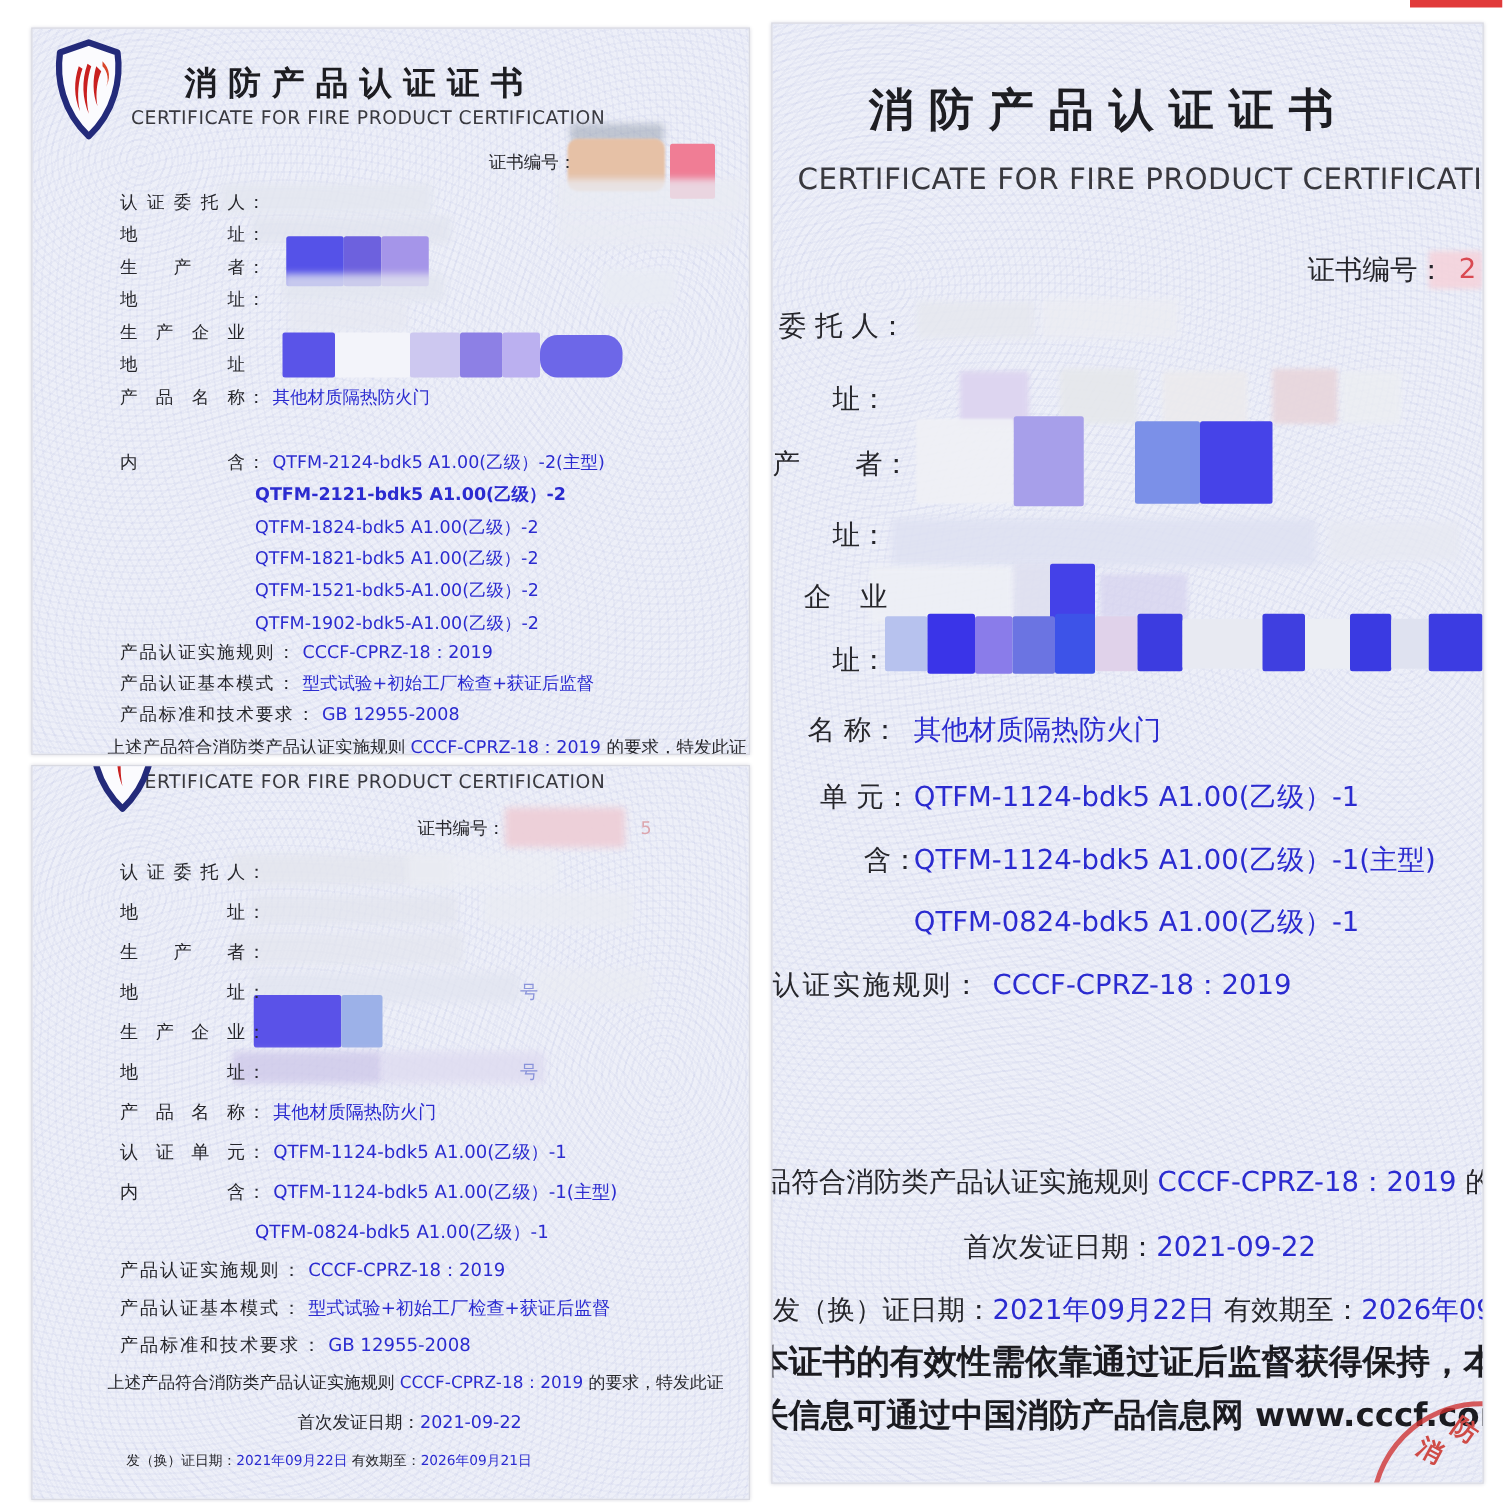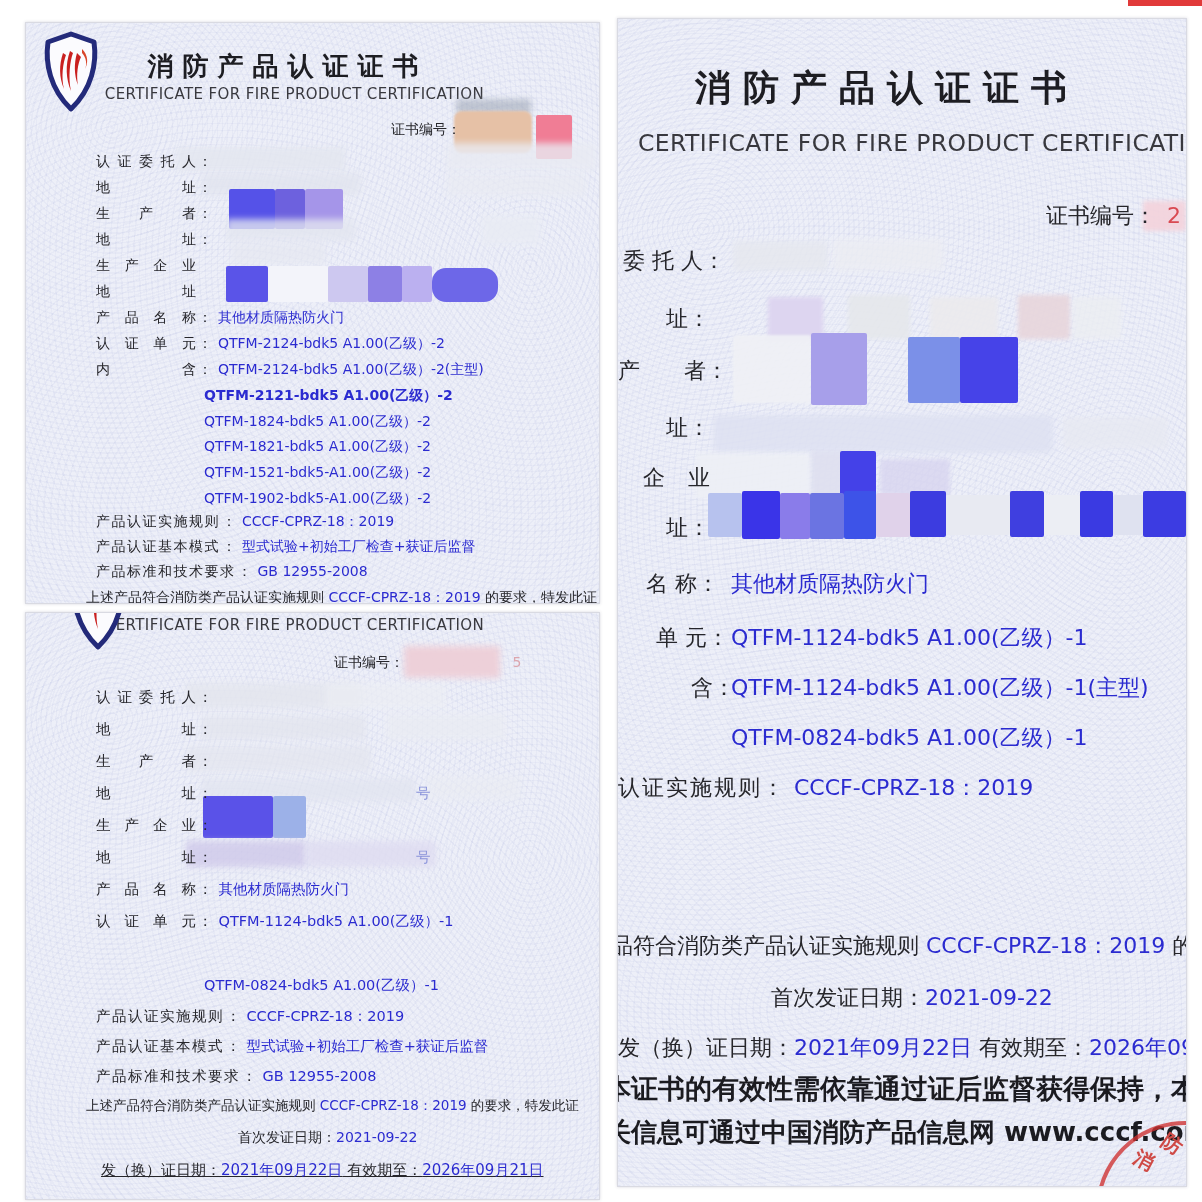--- a/index.html
+++ b/index.html
@@ -80,21 +80,20 @@
 
   <div class="blocks"></div>
 
   <div class="row" style="top:130px;"><span class="lbl">认证委托人</span><span class="colon">：</span><span class="val"></span></div>
   <div class="row" style="top:156px;"><span class="lbl">地址</span><span class="colon">：</span><span class="val"></span></div>
   <div class="row" style="top:182px;"><span class="lbl">生产者</span><span class="colon">：</span><span class="val"></span></div>
   <div class="row" style="top:208px;"><span class="lbl">地址</span><span class="colon">：</span><span class="val"></span></div>
   <div class="row" style="top:234px;"><span class="lbl">生产企业</span><span class="colon"></span><span class="val"></span></div>
   <div class="row" style="top:260px;"><span class="lbl">地址</span><span class="colon"></span><span class="val"></span></div>
   <div class="row" style="top:286px;"><span class="lbl">产品名称</span><span class="colon">：</span><span class="val">其他材质隔热防火门</span></div>
-  <div class="row" style="top:312px;"><span class="lbl">认证单元</span><span class="colon">：</span><span class="val">QTFM-2124-bdk5 A1.00(乙级）-2</span></div>
   <div class="row" style="top:338px;"><span class="lbl">内含</span><span class="colon">：</span><span class="val">QTFM-2124-bdk5 A1.00(乙级）-2(主型)</span></div>
   <div class="row row-cont" style="top:364px;font-weight:bold;"><span class="val">QTFM-2121-bdk5 A1.00(乙级）-2</span></div>
   <div class="row row-cont" style="top:390px;"><span class="val">QTFM-1824-bdk5 A1.00(乙级）-2</span></div>
   <div class="row row-cont" style="top:415px;"><span class="val">QTFM-1821-bdk5 A1.00(乙级）-2</span></div>
   <div class="row row-cont" style="top:441px;"><span class="val">QTFM-1521-bdk5-A1.00(乙级）-2</span></div>
   <div class="row row-cont" style="top:467px;"><span class="val">QTFM-1902-bdk5-A1.00(乙级）-2</span></div>
   <div class="row row-long" style="top:490px;"><span class="lbl">产品认证实施规则</span><span class="colon">：</span><span class="val">CCCF-CPRZ-18：2019</span></div>
   <div class="row row-long" style="top:515px;"><span class="lbl">产品认证基本模式</span><span class="colon">：</span><span class="val">型式试验+初始工厂检查+获证后监督</span></div>
   <div class="row row-long" style="top:540px;"><span class="lbl">产品标准和技术要求</span><span class="colon">：</span><span class="val">GB 12955-2008</span></div>
   <div class="row footer" style="top:566px;"><span>上述产品符合消防类产品认证实施规则 </span><span class="val">CCCF-CPRZ-18：2019</span><span> 的要求，特发此证</span></div>
@@ -136,27 +135,28 @@
   <div class="blocks"></div>
 
   <div class="row" style="top:75px;font-size:14.5px;"><span class="lbl">认证委托人</span><span class="colon">：</span><span class="val"></span></div>
   <div class="row" style="top:107px;font-size:14.5px;"><span class="lbl">地址</span><span class="colon">：</span><span class="val"></span></div>
   <div class="row" style="top:139px;font-size:14.5px;"><span class="lbl">生产者</span><span class="colon">：</span><span class="val"></span></div>
   <div class="row" style="top:171px;font-size:14.5px;"><span class="lbl">地址</span><span class="colon">：</span><span class="val"></span><span class="suffix">号</span></div>
   <div class="row" style="top:203px;font-size:14.5px;"><span class="lbl">生产企业</span><span class="colon">：</span><span class="val"></span></div>
   <div class="row" style="top:235px;font-size:14.5px;"><span class="lbl">地址</span><span class="colon">：</span><span class="val"></span><span class="suffix">号</span></div>
   <div class="row" style="top:267px;font-size:14.5px;"><span class="lbl">产品名称</span><span class="colon">：</span><span class="val">其他材质隔热防火门</span></div>
   <div class="row" style="top:299px;font-size:14.5px;"><span class="lbl">认证单元</span><span class="colon">：</span><span class="val">QTFM-1124-bdk5 A1.00(乙级）-1</span></div>
+  <div class="row" style="top:331px;font-size:14.5px;"><span class="lbl">内含</span><span class="colon">：</span><span class="val">QTFM-1124-bdk5 A1.00(乙级）-1(主型)</span></div>
   <div class="row row-cont" style="top:363px;font-size:14.5px;"><span class="val">QTFM-0824-bdk5 A1.00(乙级）-1</span></div>
   <div class="row row-long" style="top:394px;font-size:14.5px;"><span class="lbl">产品认证实施规则</span><span class="colon">：</span><span class="val">CCCF-CPRZ-18：2019</span></div>
   <div class="row row-long" style="top:424px;font-size:14.5px;"><span class="lbl">产品认证基本模式</span><span class="colon">：</span><span class="val">型式试验+初始工厂检查+获证后监督</span></div>
   <div class="row row-long" style="top:454px;font-size:14.5px;"><span class="lbl">产品标准和技术要求</span><span class="colon">：</span><span class="val">GB 12955-2008</span></div>
   <div class="row footer" style="top:484px;font-size:13.5px;"><span>上述产品符合消防类产品认证实施规则 </span><span class="val">CCCF-CPRZ-18：2019</span><span> 的要求，特发此证</span></div>
   <div class="row" style="left:212px;top:516px;font-size:14px;"><span>首次发证日期：</span><span class="val">2021-09-22</span></div>
-  <div class="row" style="left:75px;top:548px;font-size:15px;text-decoration:underline;"><span>发（换）证日期：</span><span class="val">2021年09月22日</span><span> 有效期至：</span><span class="val">2026年09月21日</span></div>
+  <div class="row" style="left:75px;top:548px;font-size:11px;"><span>发（换）证日期：</span><span class="val">2021年09月22日</span><span> 有效期至：</span><span class="val">2026年09月21日</span></div>
 <div class="blk" style="left: 378px; top: 33px; width: 96px; height: 32px; background: rgb(238, 207, 216); opacity: 0.95; filter: blur(3px); border-radius: 2px;"></div>
     <div class="blk" style="left: 160px; top: 70px; width: 175px; height: 26px; background: rgb(228, 230, 238); opacity: 0.8; filter: blur(3px); border-radius: 2px;"></div>
     <div class="blk" style="left: 300px; top: 70px; width: 120px; height: 26px; background: rgb(236, 238, 244); opacity: 0.7; filter: blur(3px); border-radius: 2px;"></div>
     <div class="blk" style="left: 175px; top: 103px; width: 165px; height: 24px; background: rgb(227, 229, 238); opacity: 0.75; filter: blur(3px); border-radius: 2px;"></div>
     <div class="blk" style="left: 360px; top: 100px; width: 120px; height: 28px; background: rgb(234, 236, 243); opacity: 0.7; filter: blur(3px); border-radius: 2px;"></div>
     <div class="blk" style="left: 160px; top: 133px; width: 185px; height: 26px; background: rgb(228, 230, 239); opacity: 0.75; filter: blur(3px); border-radius: 2px;"></div>
     <div class="blk" style="left: 175px; top: 165px; width: 215px; height: 24px; background: rgb(226, 229, 240); opacity: 0.75; filter: blur(3px); border-radius: 2px;"></div>
     <div class="blk" style="left: 400px; top: 162px; width: 95px; height: 26px; background: rgb(234, 236, 243); opacity: 0.6; filter: blur(3px); border-radius: 2px;"></div>
     <div class="blk" style="left: 177px; top: 183px; width: 70px; height: 42px; background: rgb(90, 82, 232); opacity: 1; filter: blur(0px); border-radius: 2px;"></div>
     <div class="blk" style="left: 247px; top: 183px; width: 33px; height: 42px; background: rgb(156, 177, 232); opacity: 1; filter: blur(0px); border-radius: 2px;"></div>

